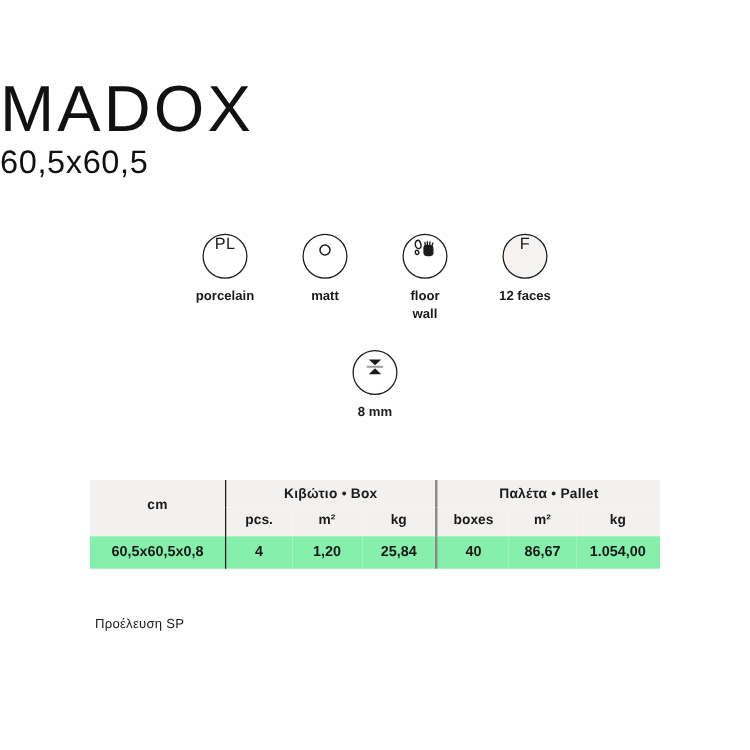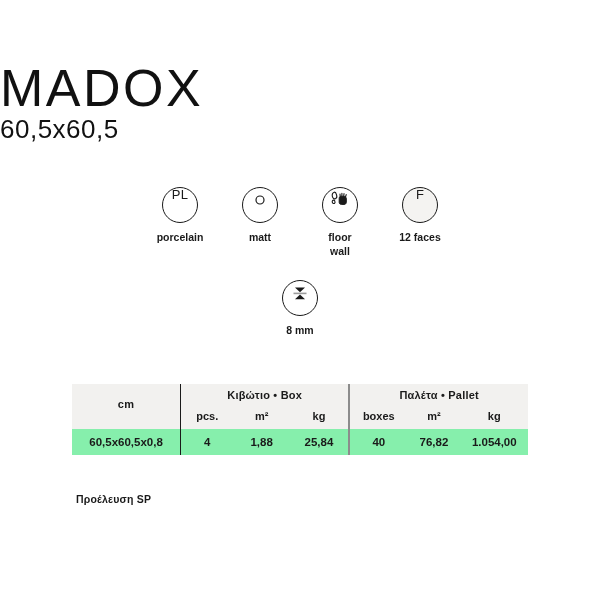--- a/index.html
+++ b/index.html
@@ -142,21 +142,21 @@
   .col-bkg  { width: 62px; }
   .col-bxs  { width: 60px; }
   .col-pm2  { width: 56px; }
   .col-pkg  { width: 70px; }
 
   .origin-note {
     position: absolute;
     left: 76px;
     top: 493px;
     font-size: 10.5px;
-    font-weight: 700;
+    font-weight: 400;
     color: #1a1a1a;
     letter-spacing: 0.2px;
   }
 </style>
 </head>
 <body>
 
 <div class="title-block">
   <div class="product-title">MADOX</div>
   <div class="product-size">60,5x60,5</div>
@@ -232,22 +232,22 @@
       <th class="col-bkg">kg</th>
       <th class="col-bxs sep-gray">boxes</th>
       <th class="col-pm2">m²</th>
       <th class="col-pkg">kg</th>
     </tr>
   </thead>
   <tbody>
     <tr class="data-row">
       <td>60,5x60,5x0,8</td>
       <td class="sep-dark">4</td>
-      <td>1,88</td>
+      <td>1,20</td>
       <td>25,84</td>
       <td class="sep-gray">40</td>
-      <td>76,82</td>
+      <td>86,67</td>
       <td>1.054,00</td>
     </tr>
   </tbody>
 </table>
 
 <div class="origin-note">Προέλευση SP</div>
 
 </body></html>

